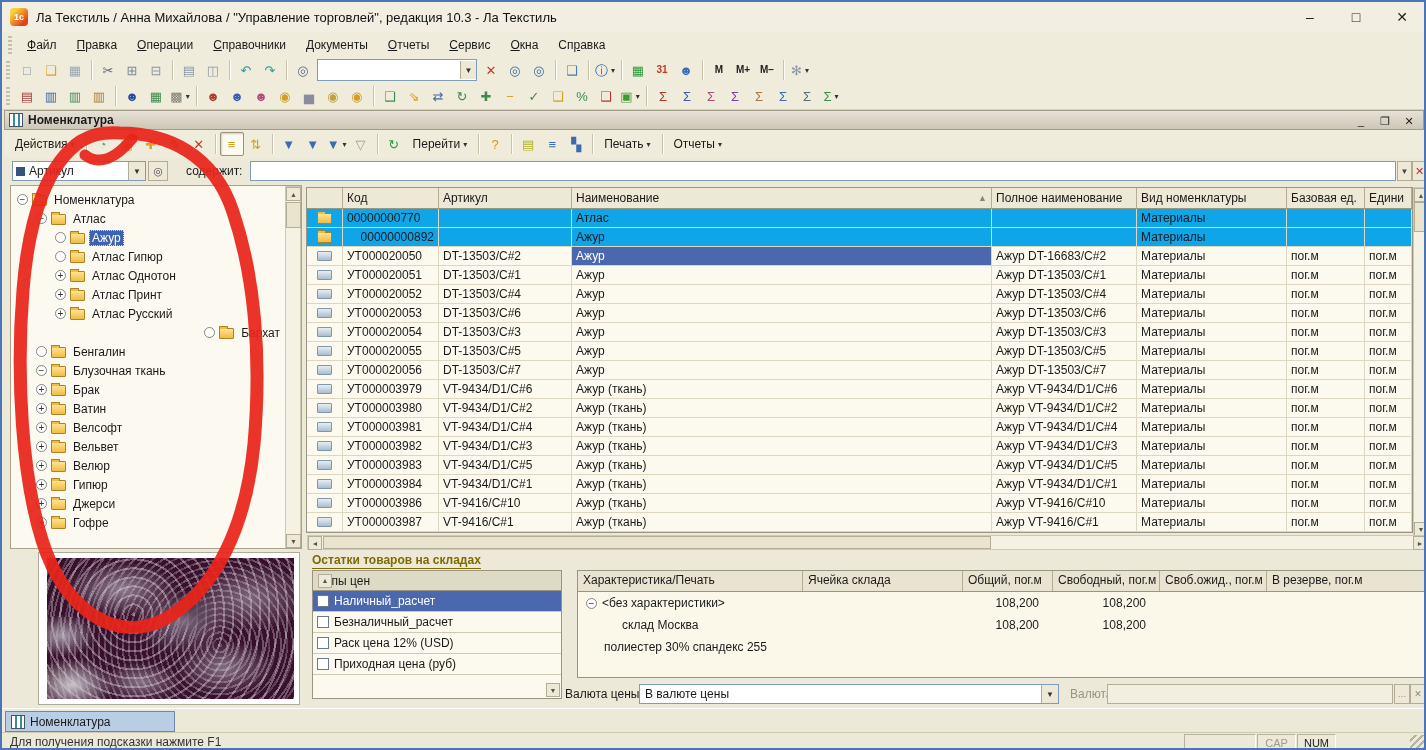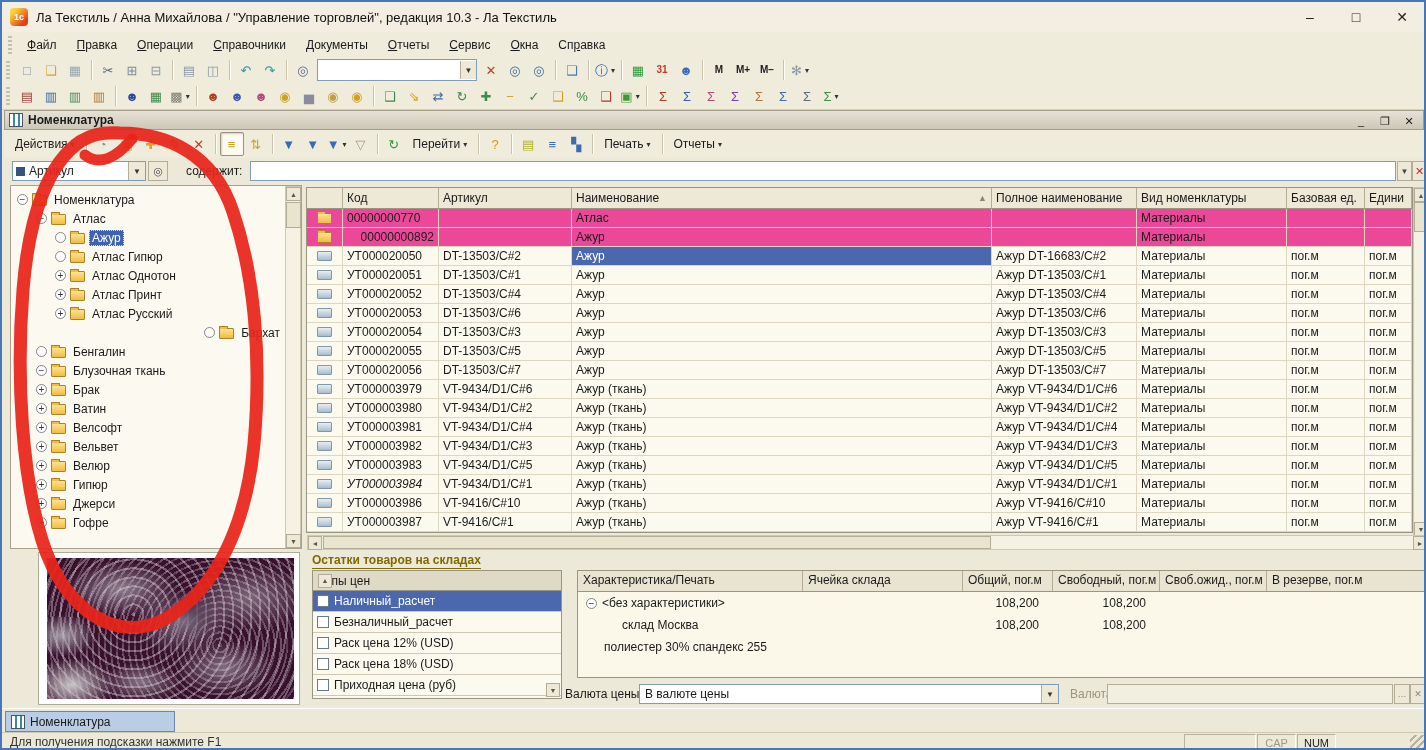--- a/index.html
+++ b/index.html
@@ -55,21 +55,21 @@
   .folder{width:15px;height:11px;flex:none;position:relative;background:linear-gradient(#fde391,#f0bc45);border:1px solid #ab8224;border-radius:1px;margin-top:1px;box-sizing:border-box}
   .folder::before{content:"";position:absolute;left:-1px;top:-3px;width:7px;height:2px;background:#f0bc45;border:1px solid #ab8224;border-bottom:none;border-radius:1px 1px 0 0}
   .tlabel{padding:1px 3px}
   .tlabel.sel{background:#3f63ae;color:#fff;outline:1px dotted #cdd9f0;outline-offset:-1px}
   
   #tablewrap{left:304px;top:185px;width:1107px;border:1px solid #9a9581;box-sizing:border-box;background:#fcfaee}
   #thead{display:flex;height:20px;background:#eee9d6;border-bottom:1px solid #9a9581}
   .th{border-right:1px solid #b3ad97;padding:2px 4px;box-sizing:border-box;overflow:hidden;white-space:nowrap;display:flex;align-items:center}
   .sorticon{margin-left:auto;font-size:9px;color:#8a8670}
   .tr{display:flex;height:19px;background:#fcfaee;border-bottom:1px solid #ddd7bf;box-sizing:border-box}
-  .tr.fr{background:#ec4899}
+  .tr.fr{background:#0ea5e9}
   .td{border-right:1px solid #ddd7bf;padding:0 4px;line-height:18px;overflow:hidden;white-space:nowrap;box-sizing:border-box}
   .td.selcell{background:#4b68ae;color:#fff}
   .c0{display:flex;align-items:center;justify-content:center;padding:0}
   .marker{width:13px;height:8px;background:linear-gradient(#e8eef3,#a9bdcd);border:1px solid #7d97ab;border-radius:1px}
   
   .sb{position:absolute;background:#f6f2e3;border:1px solid #cfc9b2;box-sizing:border-box}
   .sbtn{position:absolute;width:14px;height:14px;background:#eee9d6;border:1px solid #b3ad97;display:flex;align-items:center;justify-content:center;font-size:7px;color:#5a5648;box-sizing:border-box}
   .sthumb{position:absolute;background:#e9e4ce;border:1px solid #b3ad97;box-sizing:border-box}
   
   #stocktitle{left:310px;top:551px;font-weight:bold;color:#7e6a00;border-bottom:1px solid #7e6a00;padding-bottom:1px}
@@ -710,21 +710,21 @@
         <div class="td" style="width: 420px;">Ажур (ткань)</div>
         <div class="td" style="width: 145px;">Ажур VT-9434/D1/C#5</div>
         <div class="td" style="width: 150px;">Материалы</div>
         <div class="td" style="width: 78px;">пог.м</div>
         <div class="td" style="width: 47px;">пог.м</div>
       </div>
       <div class="tr">
         <div class="td c0" style="width: 36px;">
           <span class="marker"></span>
         </div>
-        <div class="td" style="width: 96px; font-style: italic;">УТ000003984</div>
+        <div class="td" style="width: 96px;">УТ000003984</div>
         <div class="td" style="width: 133px;">VT-9434/D1/C#1</div>
         <div class="td" style="width: 420px;">Ажур (ткань)</div>
         <div class="td" style="width: 145px;">Ажур VT-9434/D1/C#1</div>
         <div class="td" style="width: 150px;">Материалы</div>
         <div class="td" style="width: 78px;">пог.м</div>
         <div class="td" style="width: 47px;">пог.м</div>
       </div>
       <div class="tr">
         <div class="td c0" style="width: 36px;">
           <span class="marker"></span>
@@ -778,24 +778,20 @@
         <span class="cb"></span>
         <span>Наличный_расчет</span>
       </div>
       <div class="prow">
         <span class="cb"></span>
         <span>Безналичный_расчет</span>
       </div>
       <div class="prow">
         <span class="cb"></span>
         <span>Раск цена 12% (USD)</span>
-      </div>
-      <div class="prow">
-        <span class="cb"></span>
-        <span>Раск цена 18% (USD)</span>
       </div>
       <div class="prow">
         <span class="cb"></span>
         <span>Приходная цена (руб)</span>
       </div>
     </div>
   <span class="sbtn" style="left:233px;top:112px;position:absolute">▼</span>
 </div>
 
 <div id="chargrid" class="abs">

